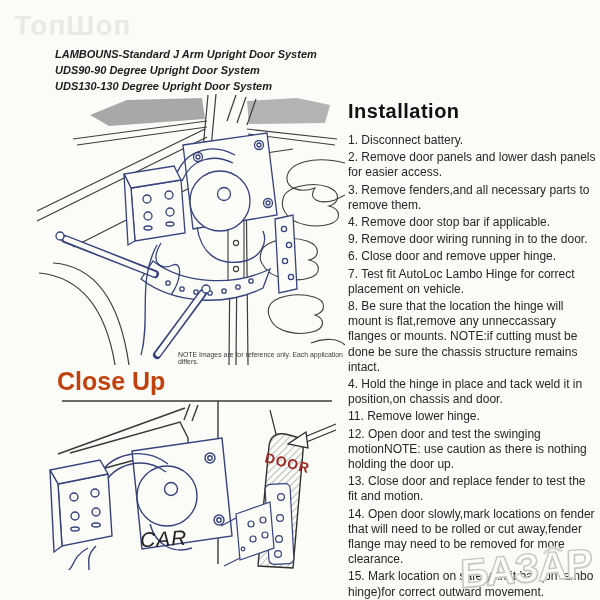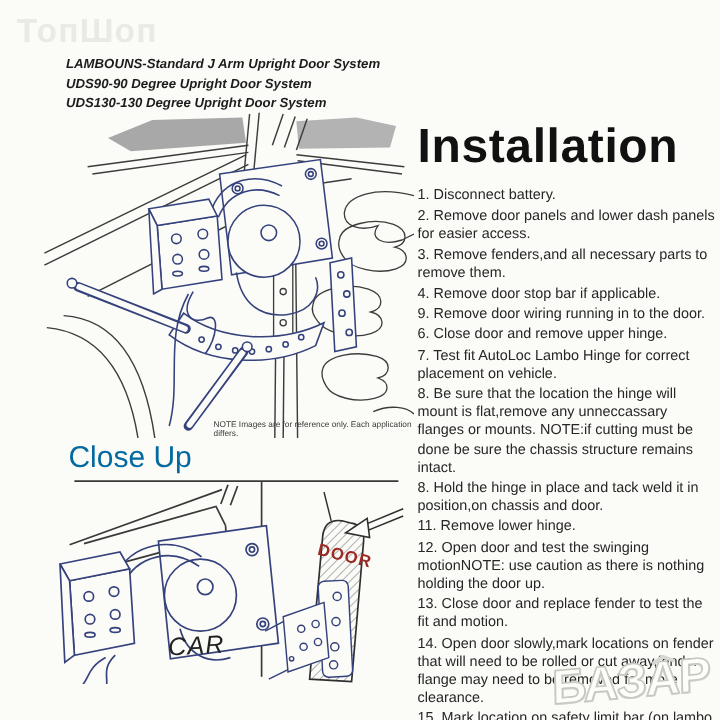--- a/index.html
+++ b/index.html
@@ -18,28 +18,28 @@
   .roof:before{left:-2px;transform:rotate(-28deg);}
   .roof:after{left:7px;transform:rotate(28deg);}
 
   
   .titles{position:absolute;left:55px;top:46px;font-size:11px;font-weight:bold;
           font-style:italic;line-height:16px;color:#1c1c1c;}
 
   
   .diag-top{position:absolute;left:35px;top:93px;}
   .note{position:absolute;left:178px;top:351px;width:175px;font-size:6.9px;color:#3a3a3a;}
-  .closeup-title{position:absolute;left:57px;top:367px;font-size:25px;font-weight:normal;color:#0369a1;}
+  .closeup-title{position:absolute;left:57px;top:367px;font-size:25px;font-weight:bold;color:#c2410c;}
   .diag-close{position:absolute;left:40px;top:396px;}
   .car-label{position:absolute;left:140px;top:527px;font-size:21px;font-style:italic;
              color:#222;transform:rotate(-3deg);letter-spacing:1px;}
 
   
   .install{position:absolute;left:348px;top:100px;width:250px;}
-  .install h1{margin:0 0 10px 0;font-size:40px;font-weight:bold;color:#111;letter-spacing:0.5px;}
+  .install h1{margin:0 0 10px 0;font-size:20px;font-weight:bold;color:#111;letter-spacing:0.5px;}
   .install p{margin:0 0 2px 0;font-size:12px;line-height:15.2px;color:#262626;}
 </style>
 </head>
 <body>
 
 <div id="page">
 
   <div class="wm-top">ТопШоп</div>
 
   <div class="titles">
@@ -245,21 +245,21 @@
   <div class="install">
     <h1>Installation</h1>
     <p>1. Disconnect battery.</p>
     <p>2. Remove door panels and lower dash panels for easier access.</p>
     <p>3. Remove fenders,and all necessary parts to remove them.</p>
     <p>4. Remove door stop bar if applicable.</p>
     <p>9. Remove door wiring running in to the door.</p>
     <p>6. Close door and remove upper hinge.</p>
     <p>7. Test fit AutoLoc Lambo Hinge for correct placement on vehicle.</p>
     <p>8. Be sure that the location the hinge will mount is flat,remove any unneccassary flanges or mounts. NOTE:if cutting must be done be sure the chassis structure remains intact.</p>
-    <p>8. Hold the hinge in place and tack weld it in position,on chassis and door.</p>
+    <p>4. Hold the hinge in place and tack weld it in position,on chassis and door.</p>
     <p>11. Remove lower hinge.</p>
     <p>12. Open door and test the swinging motionNOTE: use caution as there is nothing holding the door up.</p>
     <p>13. Close door and replace fender to test the fit and motion.</p>
     <p>14. Open door slowly,mark locations on fender that will need to be rolled or cut away,fender flange may need to be removed for more clearance.</p>
     <p>15. Mark location on safety limit bar (on lambo hinge)for correct outward movement.</p>
   </div>
 
   <div class="wm-bottom">БАЗАР</div>
   <div class="roof"></div>
 

